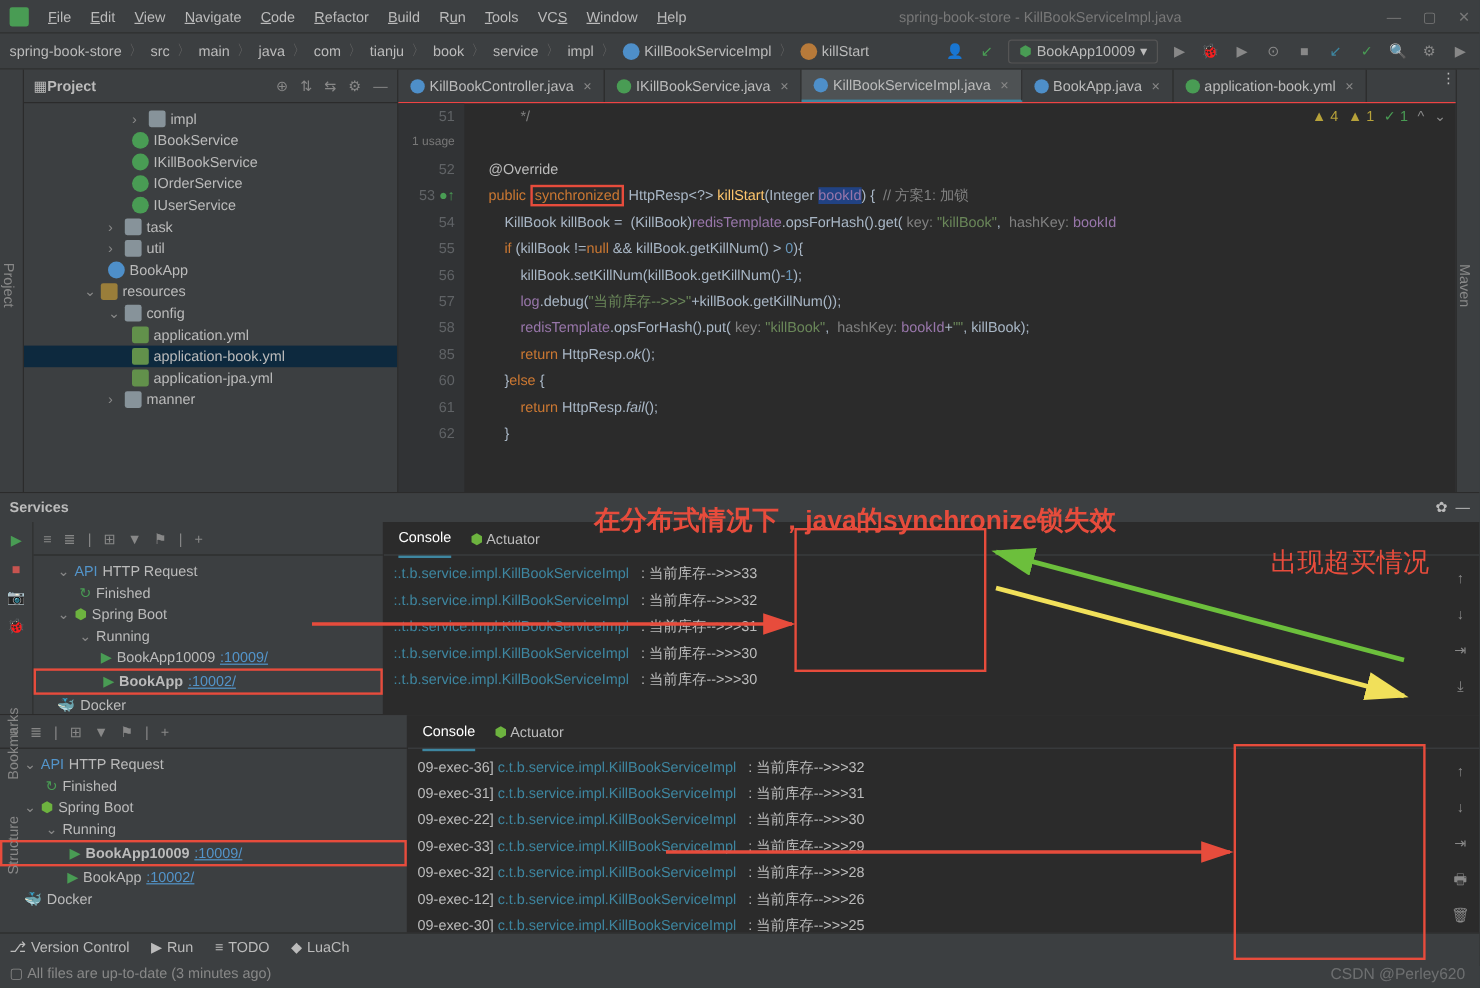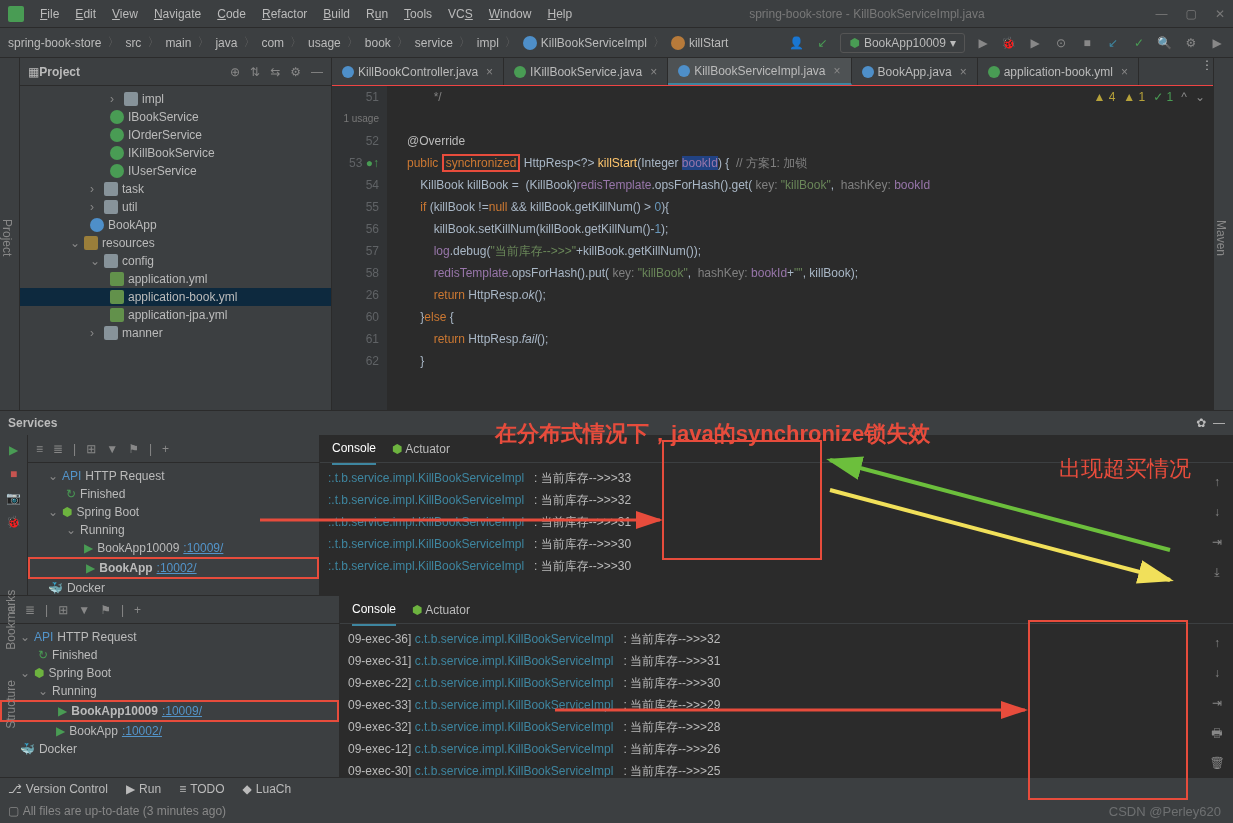--- a/index.html
+++ b/index.html
@@ -135,21 +135,21 @@
     <span class="crumb">spring-book-store</span>
       <span class="sep">〉</span>
     <span class="crumb">src</span>
       <span class="sep">〉</span>
     <span class="crumb">main</span>
       <span class="sep">〉</span>
     <span class="crumb">java</span>
       <span class="sep">〉</span>
     <span class="crumb">com</span>
       <span class="sep">〉</span>
-    <span class="crumb">usage</span>
+    <span class="crumb">tianju</span>
       <span class="sep">〉</span>
     <span class="crumb">book</span>
       <span class="sep">〉</span>
     <span class="crumb">service</span>
       <span class="sep">〉</span>
     <span class="crumb">impl</span>
       <span class="sep">〉</span>
     <span class="icon-c"></span>
     <span class="crumb">KillBookServiceImpl</span>
       <span class="sep">〉</span>
@@ -198,25 +198,25 @@
           <span class="chev">›</span>
           <span class="ficon folder"></span>
           <span>impl</span>
         </div>
       <div class="tree-item indent2">
           <span class="ficon iface"></span>
           <span>IBookService</span>
         </div>
       <div class="tree-item indent2">
           <span class="ficon iface"></span>
+          <span>IKillBookService</span>
+        </div>
+      <div class="tree-item indent2">
+          <span class="ficon iface"></span>
           <span>IOrderService</span>
-        </div>
-      <div class="tree-item indent2">
-          <span class="ficon iface"></span>
-          <span>IKillBookService</span>
         </div>
       <div class="tree-item indent2">
           <span class="ficon iface"></span>
           <span>IUserService</span>
         </div>
       <div class="tree-item indent1">
           <span class="chev">›</span>
           <span class="ficon folder"></span>
           <span>task</span>
         </div>
@@ -300,21 +300,21 @@
       <div class="gutter">
         <div class="gl">51</div>
           <div class="gl usage">1 usage</div>
           <div class="gl">52</div>
           <div class="gl">53 <span style="color:#499c54">●↑</span></div>
           <div class="gl">54</div>
           <div class="gl">55</div>
           <div class="gl">56</div>
           <div class="gl">57</div>
           <div class="gl">58</div>
-          <div class="gl">26</div>
+          <div class="gl">85</div>
           <div class="gl">60</div>
           <div class="gl">61</div>
           <div class="gl">62</div>
       </div>
       <div class="codebody">
         <div class="codeline"><span class="c-gray">        */</span></div>
         <div class="codeline"></div>
         <div class="codeline"><span class="c-ann">@Override</span></div>
         <div class="codeline"><span class="c-kw">public </span><span class="c-kw redbox">synchronized</span><span class="c-type"> HttpResp&lt;?&gt; </span><span class="c-fn">killStart</span><span class="c-type">(Integer </span><span class="c-param" style="background:#214283">bookId</span><span class="c-type">) {  </span><span class="c-gray">// 方案1: 加锁</span></div>
         <div class="codeline c-type">    KillBook killBook =  (KillBook)<span class="c-param">redisTemplate</span>.opsForHash().get( <span class="c-gray">key:</span> <span class="c-str">"killBook"</span>,  <span class="c-gray">hashKey:</span> <span class="c-param">bookId</span></div>

